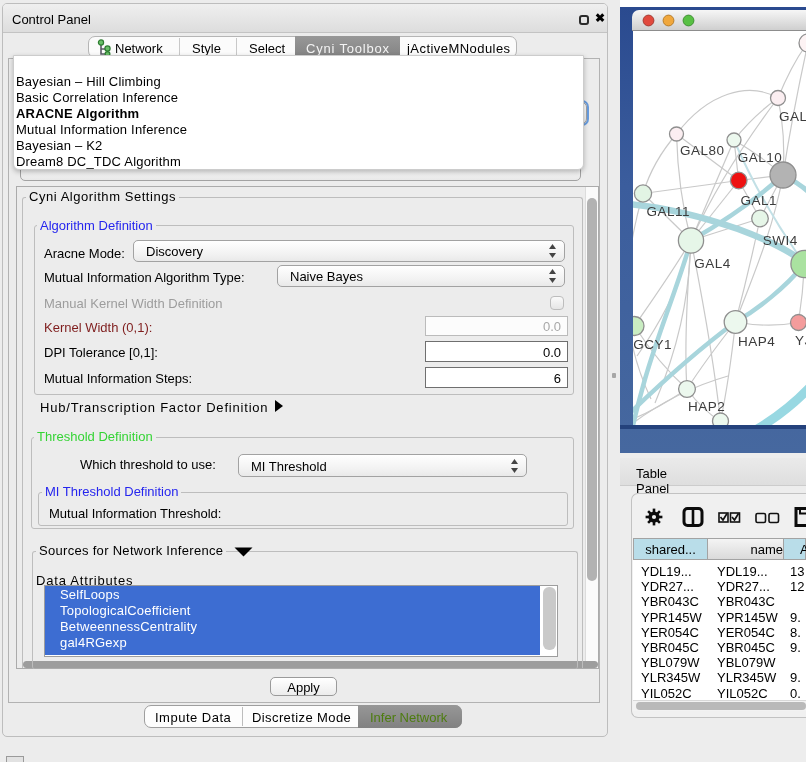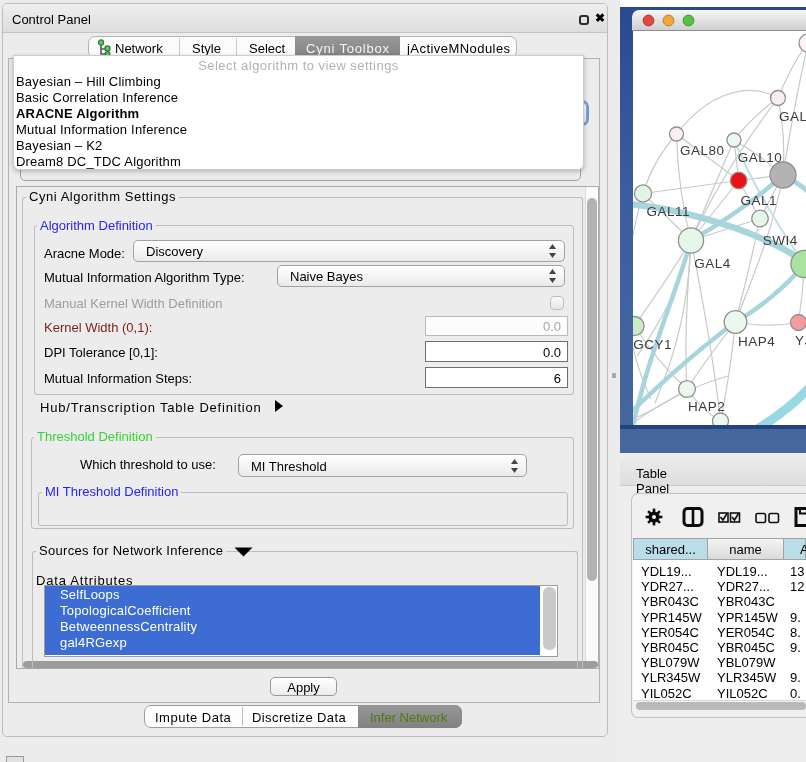--- a/index.html
+++ b/index.html
@@ -93,59 +93,60 @@
 <div class="abs b13" style="left:44px; top:345px;">DPI Tolerance [0,1]:</div>
 <div class="field" style="left:425px; top:341px; width:143px; height:21px; border:1px solid #6f6f6f;">
       <span>0.0</span>
     </div>
 
 <div class="abs b13" style="left:44px; top:371px;">Mutual Information Steps:</div>
 <div class="field" style="left:425px; top:367px; width:143px; height:21px; border:1px solid #6f6f6f;">
       <span>6</span>
     </div>
 
-<div class="abs r13" style="left:40px; top:400px; letter-spacing:0.8px;">Hub/Transcription Table Definition</div>
+<div class="abs r13" style="left:40px; top:400px; letter-spacing:0.8px;">Hub/Transcription Factor Definition</div>
 <svg class="abs" style="left:274px; top:399px;" width="10" height="14" viewBox="0 0 10 14">
       <path d="M1 1 L9 7 L1 13 Z" fill="#000"></path>
     </svg>
 
 <div class="group" style="left:31px; top:437px; width:543px; height:92px;"></div>
 <div class="glabel" style="left:34px; top:430px; color:#35d435;">Threshold Definition</div>
 
 <div class="abs b13" style="left:80px; top:457px;">Which threshold to use:</div>
 <div class="combo" style="left:238px; top:454px; width:289px; height:23px;">
       <span class="ct">MI Threshold</span>
  <svg class="steppers" viewBox="0 0 9 14">
         <path d="M4.5 0 L8 5 L1 5 Z" fill="#444"></path>
         <path d="M4.5 14 L8 9 L1 9 Z" fill="#444"></path>
       </svg>
     </div>
 
 <div class="group" style="left:38px; top:492px; width:530px; height:34px;"></div>
 <div class="glabel" style="left:42px; top:485px; color:#2525ee;">MI Threshold Definition</div>
+<div class="abs b13" style="left:49px; top:506px;">Mutual Information Threshold:</div>
 
 <div class="group" style="left:32px; top:551px; width:546px; height:118px; border-bottom:none;"></div>
 <div class="glabel r13" style="left:36px; top:544px; letter-spacing:0.3px;">Sources for Network Inference</div>
 <svg class="abs" style="left:234px; top:547px;" width="19" height="10" viewBox="0 0 19 10">
       <path d="M0.5 0.5 L18.5 0.5 L9.5 9.5 Z" fill="#000"></path>
     </svg>
 <div class="abs b13" style="left:36px; top:573px; letter-spacing:0.8px;">Data Attributes</div>
 
 <div class="abs" style="left:44px; top:585px; width:514px; height:72px; background:#fff; border:1px solid #9d9d9d;"></div>
 <div class="abs" style="left:45px; top:586px; width:495px; height:69px; background:#3d6dd2;"></div>
 <div class="abs" style="left:60px; top:587px; font-size:13px; color:#fff; line-height:16px; letter-spacing:0.2px;">SelfLoops<br>TopologicalCoefficient<br>BetweennessCentrality<br>gal4RGexp</div>
 <div class="abs" style="left:543px; top:587px; width:13px; height:63px; background:#c9c9c9; border-radius:6px;"></div>
 
 <div class="abs" style="left:270px; top:677px; width:67px; height:19px; background:linear-gradient(#ffffff,#ececec); border:1px solid #9a9a9a; border-radius:5px; text-align:center;"><span class="b13" style="line-height:18px;">Apply</span></div>
 
 <div class="abs" style="left:144px; top:705px; width:318px; height:23px; background:#fdfdfd; border:1px solid #9e9e9e; border-radius:7px;"></div>
 <div class="abs" style="left:242px; top:707px; width:1px; height:19px; background:#bdbdbd;"></div>
 <div class="abs" style="left:358px; top:705px; width:104px; height:23px; background:linear-gradient(#979797,#818181); border-radius:0 7px 7px 0;"></div>
 <div class="abs b13" style="left:155px; top:710px; letter-spacing:0.5px;">Impute Data</div>
-<div class="abs b13" style="left:252px; top:710px; letter-spacing:0.4px;">Discretize Data</div>
+<div class="abs b13" style="left:252px; top:710px; letter-spacing:0.4px;">Discretize Mode</div>
 <div class="abs" style="left:370px; top:710px; font-size:13px; color:#4d7c0f;">Infer Network</div>
 
 <div class="abs" style="left:6px; top:756px; width:18px; height:12px; border:1px solid #9a9a9a; background:#e2e2e2;"></div>
 
 <div class="abs" style="left:612px; top:373px; width:4px; height:5px; background:#a6a6a6; border-radius:1px;"></div>
 
 <div class="abs" style="left:620px; top:0; width:186px; height:762px; background:#ededed;"></div>
 <div class="abs" style="left:620px; top:0; width:186px; height:7px; background:#ffffff;"></div>
 <div class="abs" style="left:620px; top:7px; width:186px; height:446px; background:linear-gradient(#2a4a8f,#3b5d9d 40%,#46689f);"></div>
 
@@ -261,29 +262,28 @@
     <path d="M80.5 12 L83 15 L87 8.5" stroke-width="1.7"></path>
     <path d="M92 12 L94.5 15 L98.5 8.5" stroke-width="1.7"></path>
     <rect x="116" y="8.5" width="9.5" height="9" rx="1.5"></rect>
     <rect x="129" y="8.5" width="9.5" height="9" rx="1.5"></rect>
   </g>
   <path d="M156 3.5 h12 v17 h-12 z" fill="none" stroke="#0c0c0c" stroke-width="3"></path>
       <path d="M160 3.5 v5 h8" fill="none" stroke="#0c0c0c" stroke-width="2"></path>
 </svg>
 
 <div class="abs" style="left:633px; top:538px; width:75px; height:22px; background:#b9dde9; border:1px solid #a3a3a3; text-align:center;"><span class="r13" style="line-height:21px;">shared...</span></div>
-<div class="abs" style="left:708px; top:538px; width:76px; height:22px; background:linear-gradient(#f4f4f4,#dadada); border:1px solid #a3a3a3; border-left:none; text-align:center;"><span class="r13" style="line-height:21px;">name</span></div>
+<div class="abs" style="left:708px; top:538px; width:76px; height:22px; background:linear-gradient(#f4f4f4,#dadada); border:1px solid #a3a3a3; border-left:none; text-align:right;"><span class="r13" style="line-height:21px;">name</span></div>
 <div class="abs" style="left:784px; top:538px; width:22px; height:22px; background:#b9dde9; border:1px solid #a3a3a3; border-left:none;"><span class="r13" style="line-height:21px; margin-left:16px;">A</span></div>
 
 <div class="abs" style="left:633px; top:560px; width:173px; height:140px; background:#ffffff; overflow:hidden;">
   <div class="r13" style="position:absolute; left:8px; top:4px; line-height:15.2px;">YDL19...<br>YDR27...<br>YBR043C<br>YPR145W<br>YER054C<br>YBR045C<br>YBL079W<br>YLR345W<br>YIL052C</div>
   <div class="r13" style="position:absolute; left:84px; top:4px; line-height:15.2px;">YDL19...<br>YDR27...<br>YBR043C<br>YPR145W<br>YER054C<br>YBR045C<br>YBL079W<br>YLR345W<br>YIL052C</div>
   <div class="r13" style="position:absolute; left:157px; top:4px; line-height:15.2px;">13<br>12<br>&nbsp;<br>9.<br>8.<br>9.<br>&nbsp;<br>9.<br>0.</div>
 </div>
 
 <div class="abs" style="left:633px; top:700px; width:173px; height:11px; background:#f2f2f2; border-top:1px solid #d8d8d8;"></div>
 <div class="abs" style="left:636px; top:701.5px; width:170px; height:8px; background:#b9b9b9; border-radius:4px;"></div>
 
 <div class="abs" style="left:13px; top:55px; width:571px; height:115px; background:#ffffff; border:1px solid #cccccc; border-radius:0 0 6px 6px; box-shadow:0 2px 5px rgba(0,0,0,0.25); z-index:50;"></div>
-<div class="abs" style="left:13px; top:58px; width:571px; text-align:center; font-size:13px; color:#b2b2b2; letter-spacing:0.45px; z-index:51;">Select algorithm to view settings</div>
 <div class="abs" style="left:16px; top:74px; font-size:13px; color:#000; line-height:16px; letter-spacing:0.2px; z-index:51;">Bayesian – Hill Climbing<br>Basic Correlation Inference<br><b>ARACNE Algorithm</b><br>Mutual Information Inference<br>Bayesian – K2<br>Dream8 DC_TDC Algorithm</div>
 
 </div>
 
 </body></html>

